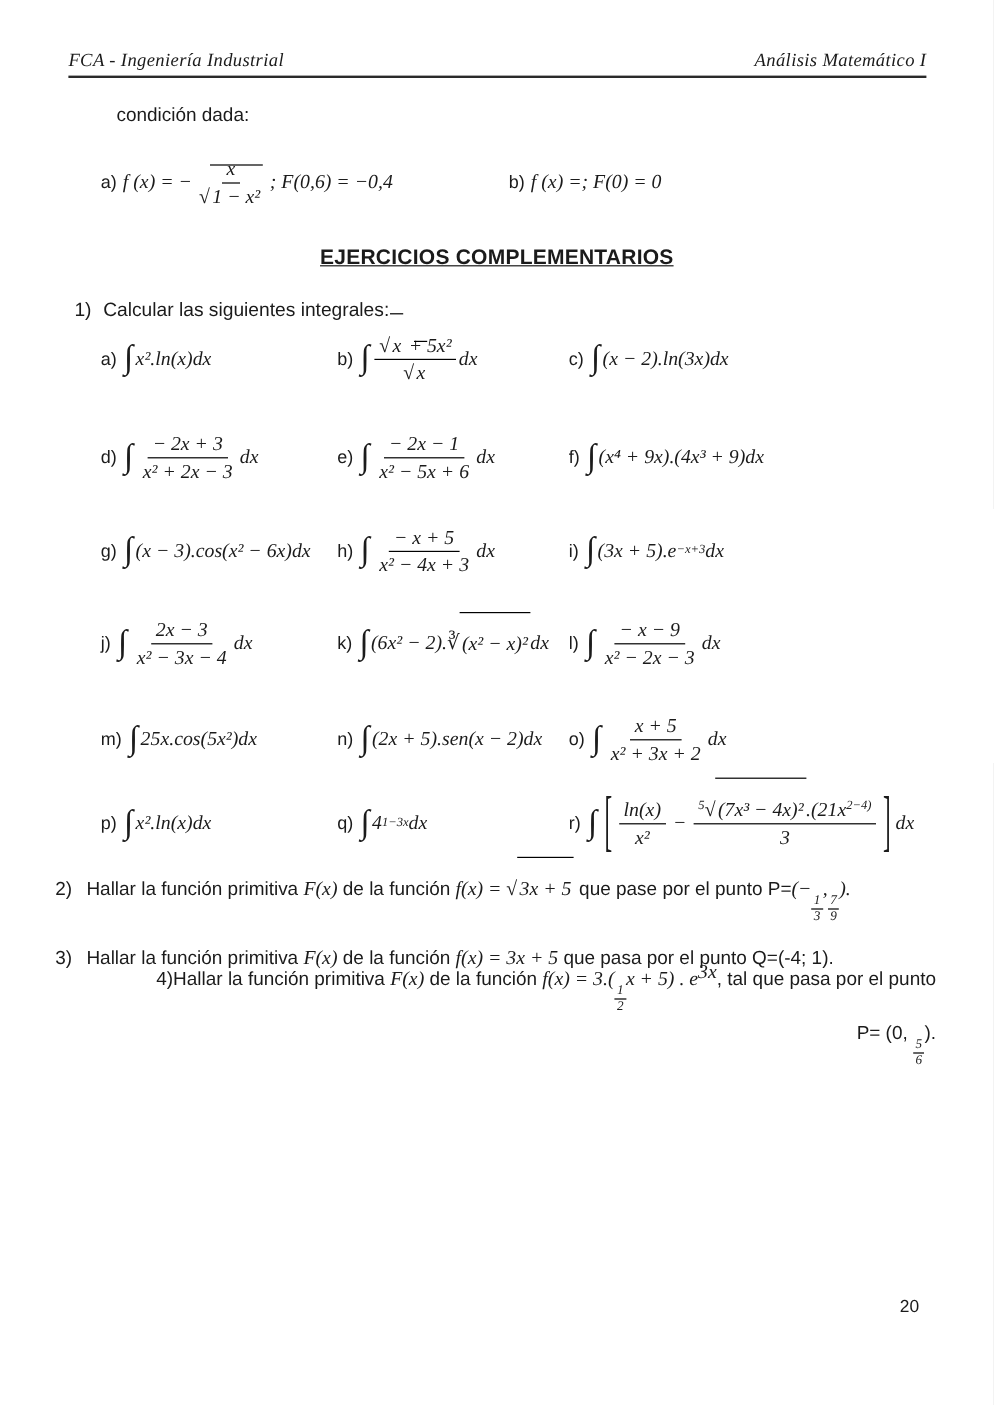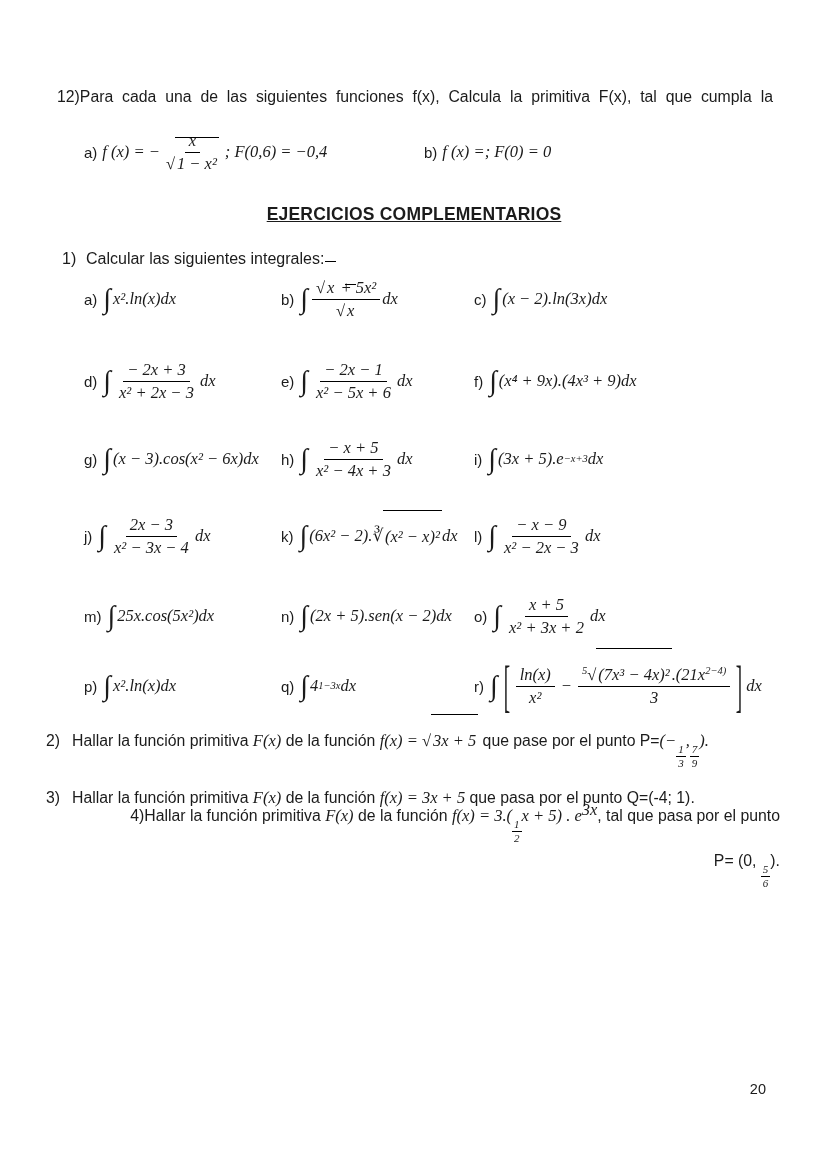--- a/index.html
+++ b/index.html
@@ -48,23 +48,27 @@
   .sfrac .num{border-bottom:1px solid #000;padding:0 2px;}
   .bigbr{display:inline-block;font-style:normal;font-size:24px;transform:scale(.8,2.35);margin:0 3px;line-height:1;}
 
   .pagenum{position:absolute;top:1081px;right:62px;font-size:14.5px;}
 </style>
 </head>
 <body>
 
 <div class="page">
 
+  <div class="header">
+    <span>FCA - Ingeniería Industrial</span>
+    <span>Análisis Matemático I</span>
+  </div>
 
   <div class="p12">
-    <div class="l1"><span>12)</span><span>Para cada una de las siguientes funciones f(x), Calcula la primitiva F(x), tal que cumpla la</span></div>
+    <div class="l2">condición dada:</div>
   </div>
 
   <div class="f12 math" style="top:122px;left:84px;height:60px;">
     <span class="lbl">a)</span>
     <span>f (x) = −</span>
     <span class="frac">
       <span class="num">x</span>
       <span class="den"><span>√</span><span class="rad">1 − x²</span></span>
     </span>
     <span>; F(0,6) = −0,4</span>

